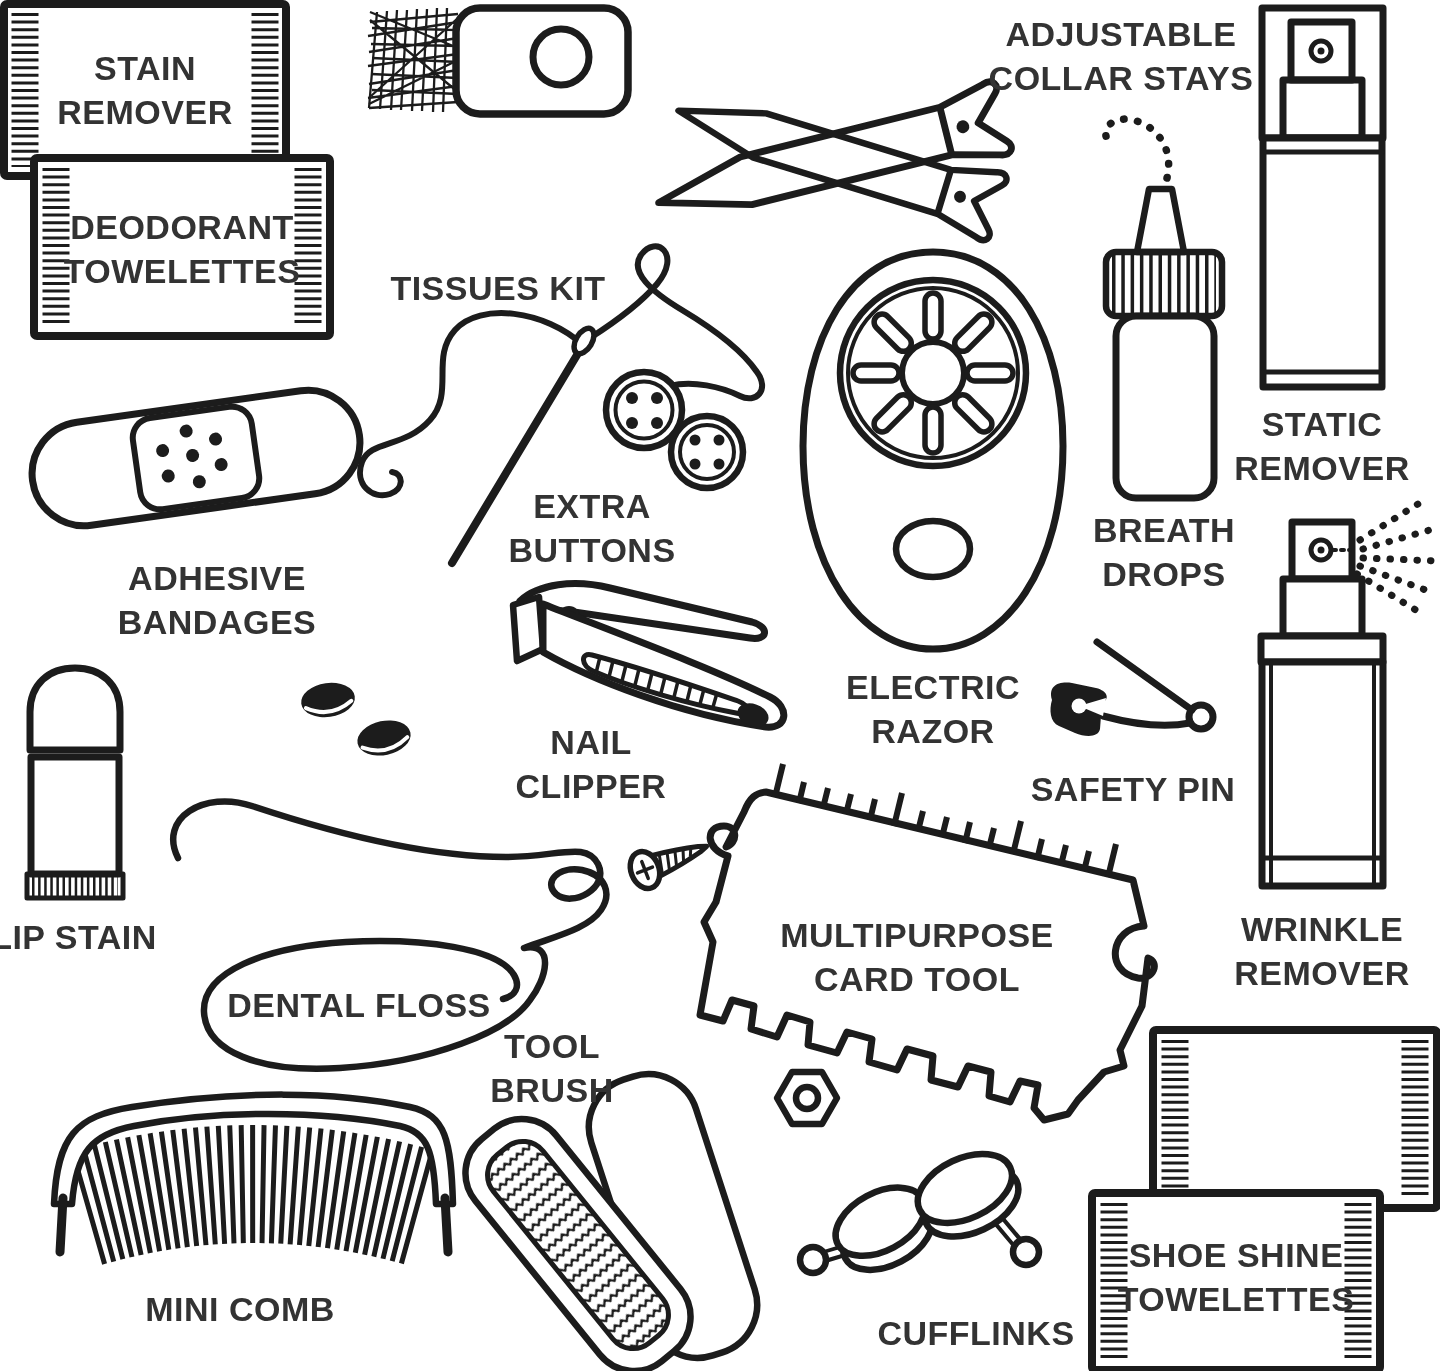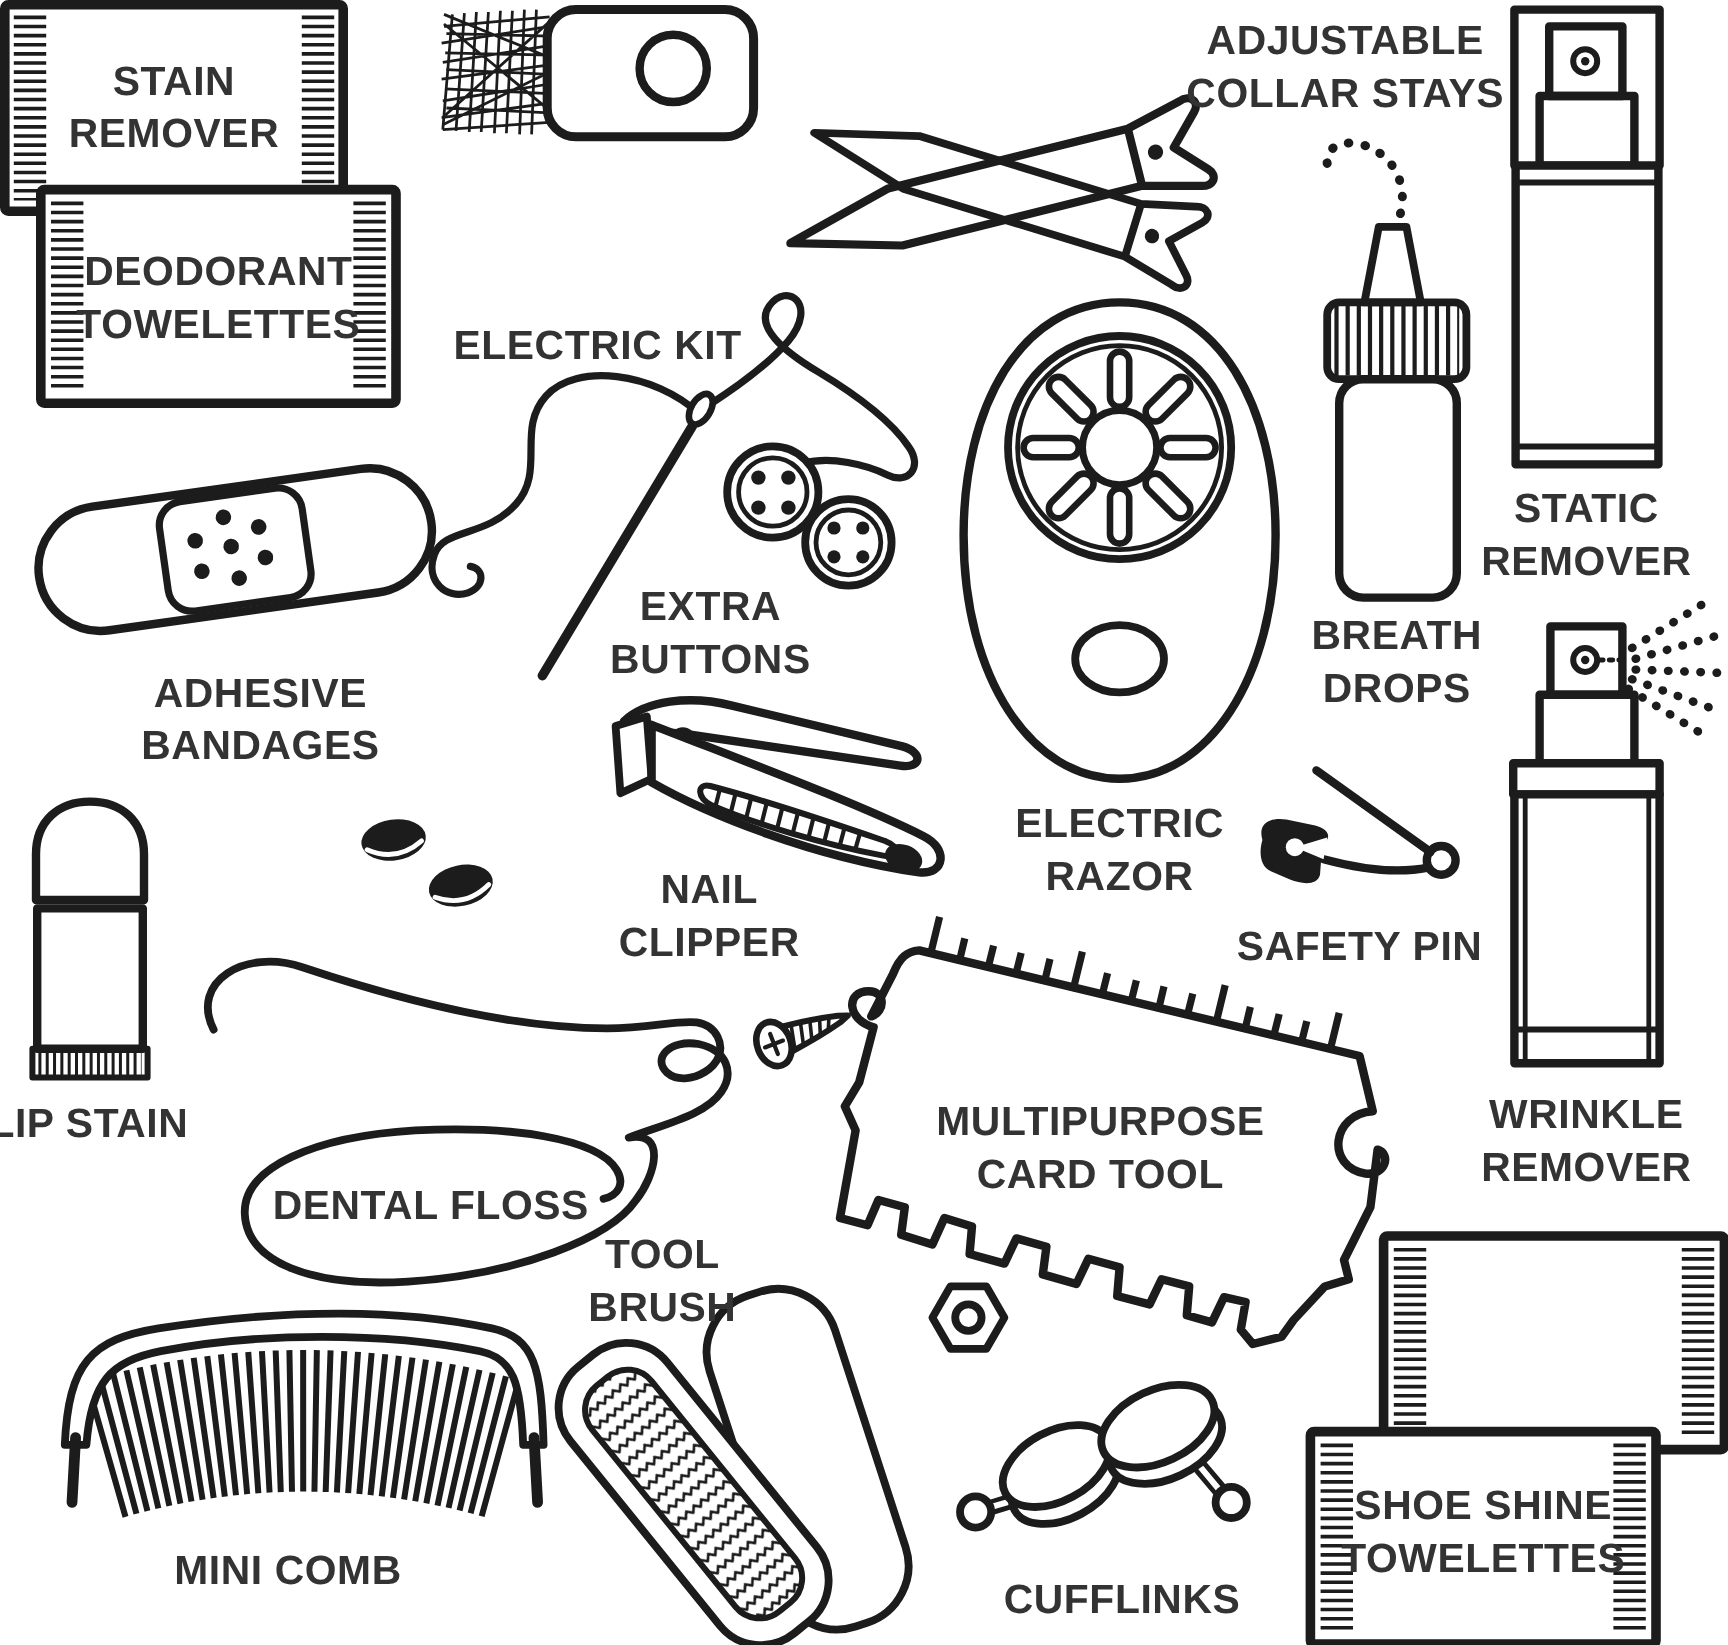--- a/index.html
+++ b/index.html
@@ -250,38 +250,38 @@
 </svg>
 
 <div class="lbl" style="left:145px;top:90px">STAIN
 REMOVER</div>
 <div class="lbl" style="left:182px;top:249px">DEODORANT
 TOWELETTES</div>
 <div class="lbl" style="left:1121px;top:56px">ADJUSTABLE
 COLLAR STAYS</div>
 <div class="lbl" style="left:1322px;top:446px">STATIC
 REMOVER</div>
-<div class="lbl" style="left:498px;top:288px">ELECTRIC KIT</div>
+<div class="lbl" style="left:498px;top:288px">TISSUES KIT</div>
 <div class="lbl" style="left:933px;top:709px">ELECTRIC
 RAZOR</div>
 <div class="lbl" style="left:592px;top:528px">EXTRA
 BUTTONS</div>
 <div class="lbl" style="left:1164px;top:552px">BREATH
 DROPS</div>
 <div class="lbl" style="left:217px;top:600px">ADHESIVE
 BANDAGES</div>
 <div class="lbl" style="left:591px;top:764px">NAIL
 CLIPPER</div>
 <div class="lbl" style="left:1133px;top:789px">SAFETY PIN</div>
 <div class="lbl" style="left:1322px;top:951px">WRINKLE
 REMOVER</div>
 <div class="lbl" style="left:74px;top:937px">LIP STAIN</div>
 <div class="lbl" style="left:359px;top:1005px">DENTAL FLOSS</div>
 <div class="lbl" style="left:552px;top:1068px">TOOL
 BRUSH</div>
 <div class="lbl" style="left:917px;top:957px">MULTIPURPOSE
 CARD TOOL</div>
 <div class="lbl" style="left:240px;top:1309px">MINI COMB</div>
-<div class="lbl" style="left:935px;top:1333px">CUFFLINKS</div>
+<div class="lbl" style="left:976px;top:1333px">CUFFLINKS</div>
 <div class="lbl" style="left:1236px;top:1277px">SHOE SHINE
 TOWELETTES</div>
 
 </div>
 
 </body></html>

